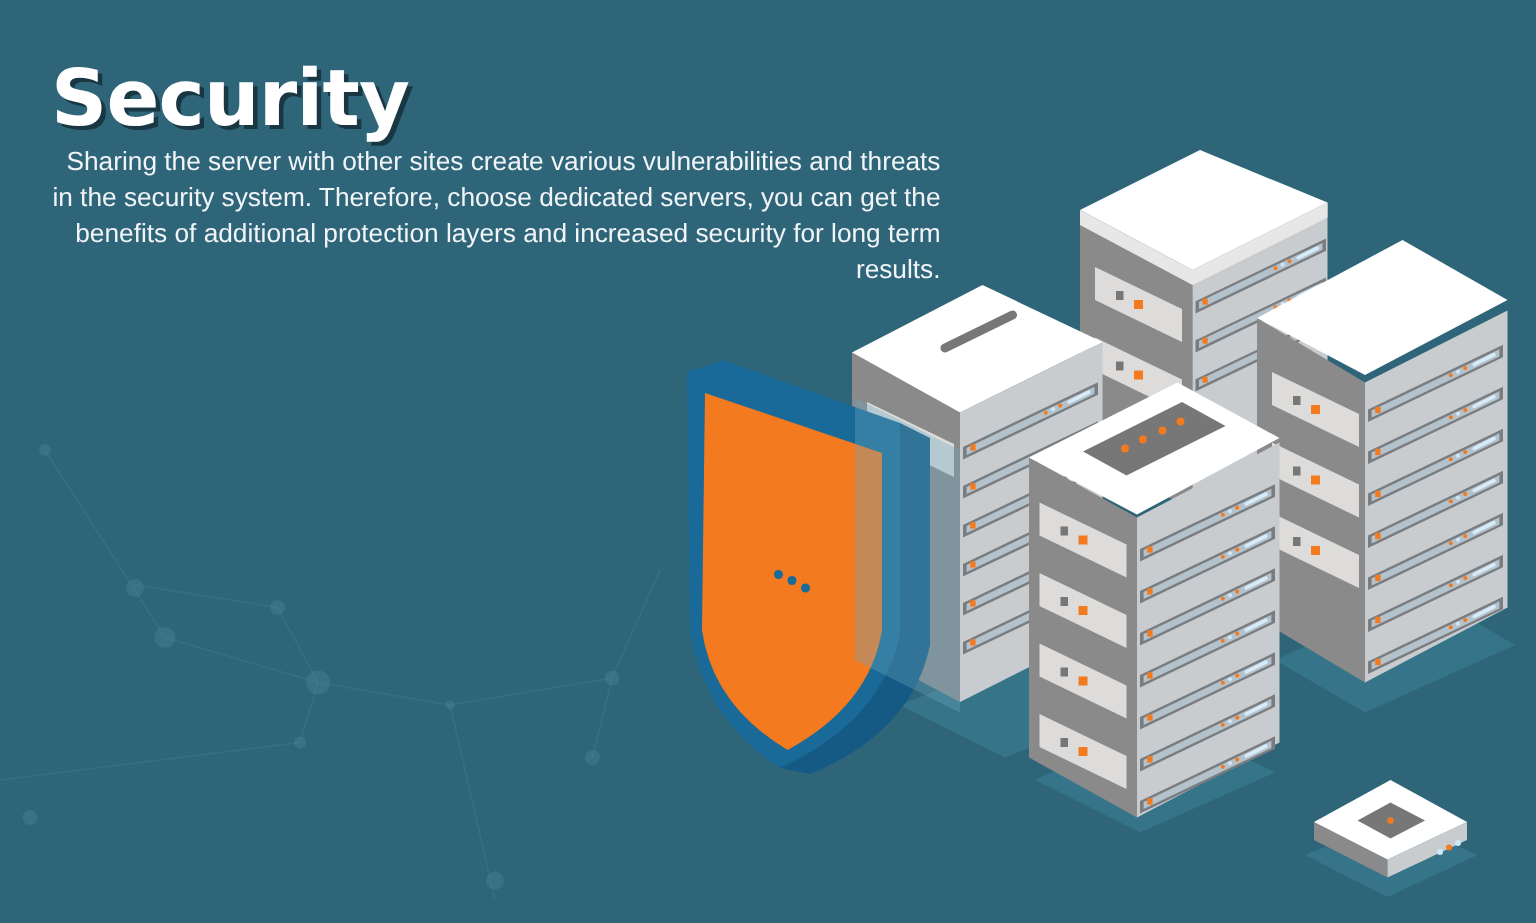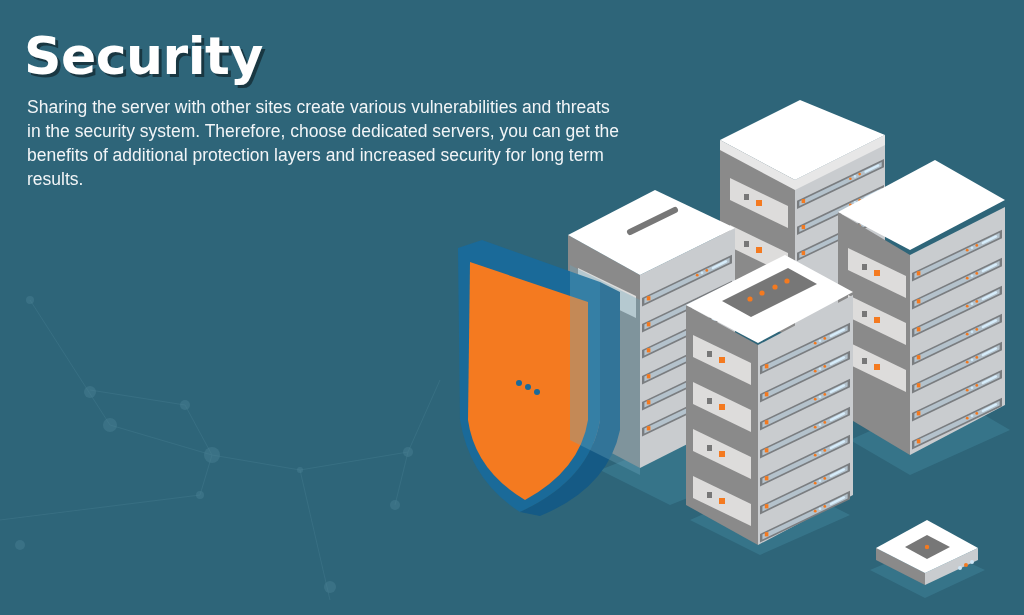--- a/index.html
+++ b/index.html
@@ -1,20 +1,20 @@
 <!DOCTYPE html>
 <html><head>
 <meta charset="utf-8">
 <style>
   html, body { margin:0; padding:0; }
   body { width:1024px; height:615px; overflow:hidden; background:#2e6579; font-family:"Liberation Sans", sans-serif; }
   .canvas { position:relative; width:1024px; height:615px; background:#2e6579; overflow:hidden; }
   .bgnet { position:absolute; left:0; top:0; width:1024px; height:615px; }
-  .title { position:absolute; left:24px; top:26px; margin:0; font-family:"DejaVu Sans", sans-serif; font-weight:bold; font-size:52px; color:#ffffff; letter-spacing:-0.5px; text-shadow:3px 3px 0 rgba(0,0,0,0.45); line-height:60px; }
-  .desc { position:absolute; left:27px; top:95px; width:600px; margin:0; font-family:"Liberation Sans", sans-serif; font-size:17.5px; line-height:24px; color:#f2f5f7; }
+  .title { position:absolute; left:24px; top:26px; margin:10px; font-family:"DejaVu Sans", sans-serif; font-weight:bold; font-size:52px; color:#ffffff; letter-spacing:-0.5px; text-shadow:3px 3px 0 rgba(0,0,0,0.45); line-height:60px; }
+  .desc { position:absolute; left:27px; top:95px; width:600px; margin:0; font-family:"Liberation Sans", sans-serif; font-size:17.5px; line-height:24px; color:#f2f5f7;text-align:right; }
   .art { position:absolute; left:0; top:0; width:1024px; height:615px; }
 </style>
 </head>
 <body>
 
 <div class="canvas">
 
   <svg class="bgnet" viewBox="0 0 1024 615">
     <g stroke="#4a8194" stroke-width="1" opacity="0.35" fill="none">
       <line x1="90" y1="390" x2="185" y2="405"></line>

